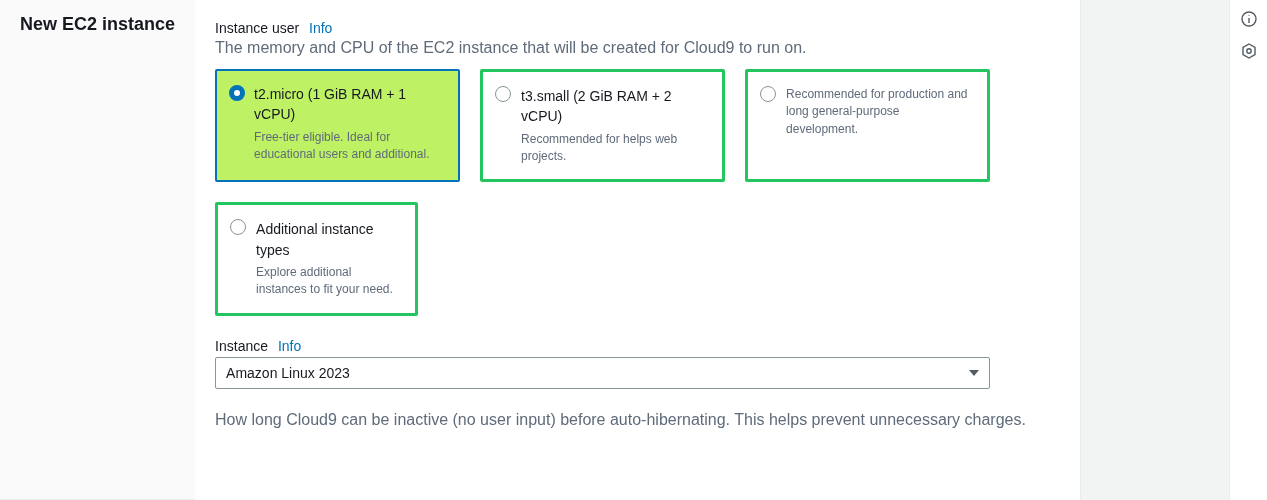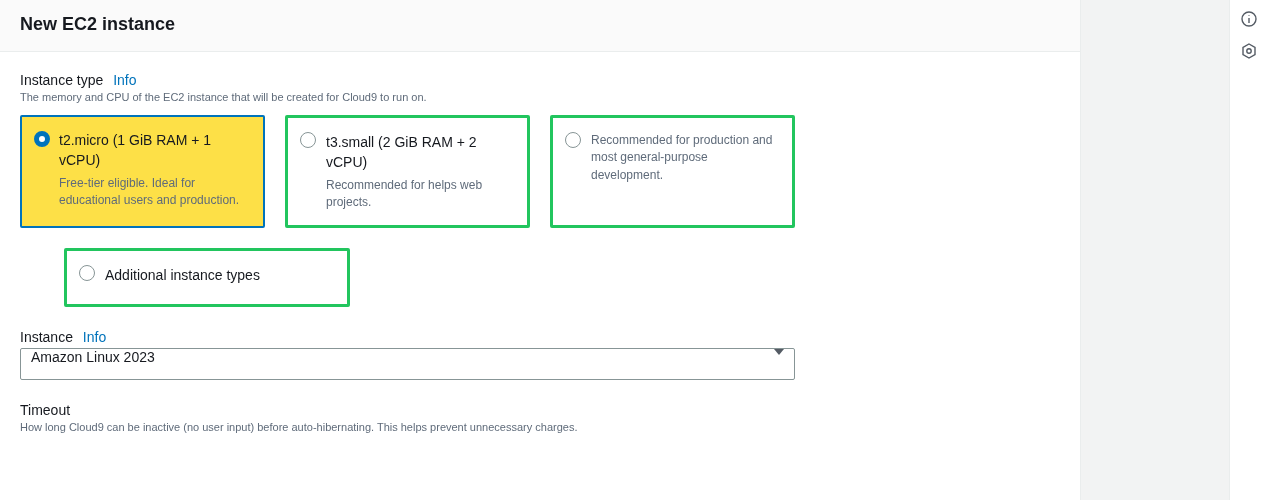--- a/index.html
+++ b/index.html
@@ -9,21 +9,21 @@
     color: #16191f;
     background: #fff;
     width: 1267px;
     height: 500px;
     overflow: hidden;
     display: flex;
   }
   .main-col {
     flex: 0 0 1080px;
     display: flex;
-    flex-direction: column;
+    flex-direction: row;
   }
   .header {
     padding: 14px 20px 16px 20px;
     border-bottom: 1px solid #eaeded;
     background: #fafafa;
   }
   .header h2 {
     font-size: 18px;
     font-weight: 700;
     color: #16191f;
@@ -41,44 +41,44 @@
     margin-bottom: 3px;
   }
   .section-label .info-link {
     color: #0073bb;
     font-weight: 400;
     margin-left: 6px;
     cursor: pointer;
     text-align: center;
   }
   .section-help {
-    font-size: 11px;
+    font-size: 16px;
     color: #5f6b7a;
     margin-bottom: 12px;
   }
   .tiles-row {
     display: flex;
     gap: 20px;
     margin-bottom: 20px;
   }
   .tile {
     width: 245px;
     border: 3px solid #22c55e;
     border-radius: 2px;
     padding: 14px 14px 14px 38px;
     position: relative;
     cursor: pointer;
     background: #fff;
   }
   .tile.selected {
     border: 2px solid #0073bb;
-    background: #fde047;
+    background: #bef264;
     padding: 13px 13px 13px 37px;
   }
-  .tile.additional { width: 286px; margin-left: 44px; }
+  .tile.additional { width: 203px; }
   .tile .radio {
     position: absolute;
     left: 12px;
     top: 14px;
     width: 16px;
     height: 16px;
     border: 1px solid #879596;
     border-radius: 50%;
     background: #fff;
   }
@@ -95,21 +95,21 @@
     font-size: 12px;
     color: #5f6b7a;
     line-height: 1.45;
   }
   .select {
     width: 775px;
     height: 32px;
     border: 1px solid #879596;
     border-radius: 2px;
     display: flex;
-    align-items: flex-start;
+    align-items: center;
     justify-content: space-between;
     padding: 0 10px;
     cursor: pointer;
     background: #fff;
   }
   .select .caret {
     width: 0; height: 0;
     border-left: 5px solid transparent;
     border-right: 5px solid transparent;
     border-top: 6px solid #545b64;
@@ -144,65 +144,63 @@
 
 <div class="main-col">
   <div class="header">
     <h2>New EC2 instance</h2>
   </div>
 
   <div class="content">
 
     <div class="section">
       <div class="section-label">
-        <span>Instance type</span>
+        <span>Instance user</span>
         <span class="info-link">Info</span>
       </div>
       <div class="section-help">The memory and CPU of the EC2 instance that will be created for Cloud9 to run on.</div>
 
       <div class="tiles-row">
         <div class="tile selected">
           <div class="radio"></div>
           <div class="tile-title">t2.micro (1 GiB RAM + 1 vCPU)</div>
-          <div class="tile-desc">Free-tier eligible. Ideal for educational users and production.</div>
+          <div class="tile-desc">Free-tier eligible. Ideal for educational users and additional.</div>
         </div>
         <div class="tile">
           <div class="radio"></div>
           <div class="tile-title">t3.small (2 GiB RAM + 2 vCPU)</div>
           <div class="tile-desc">Recommended for helps web projects.</div>
         </div>
         <div class="tile">
           <div class="radio"></div>
-          <div class="tile-desc">Recommended for production and most general-purpose development.</div>
+          <div class="tile-desc">Recommended for production and long general-purpose development.</div>
         </div>
       </div>
 
       <div class="tiles-row">
         <div class="tile additional">
           <div class="radio"></div>
           <div class="tile-title">Additional instance types</div>
+          <div class="tile-desc">Explore additional instances to fit your need.</div>
         </div>
       </div>
     </div>
 
     <div class="section">
       <div class="section-label">
         <span>Instance</span>
         <span class="info-link">Info</span>
       </div>
       <div class="select">
         <span>Amazon Linux 2023</span>
         <span class="caret"></span>
       </div>
     </div>
 
     <div class="section">
-      <div class="section-label">
-        <span>Timeout</span>
-      </div>
       <div class="section-help">How long Cloud9 can be inactive (no user input) before auto-hibernating. This helps prevent unnecessary charges.</div>
 
     </div>
 
   </div>
 </div>
 
 <div class="right-panel"></div>
 
 <div class="icon-rail">

